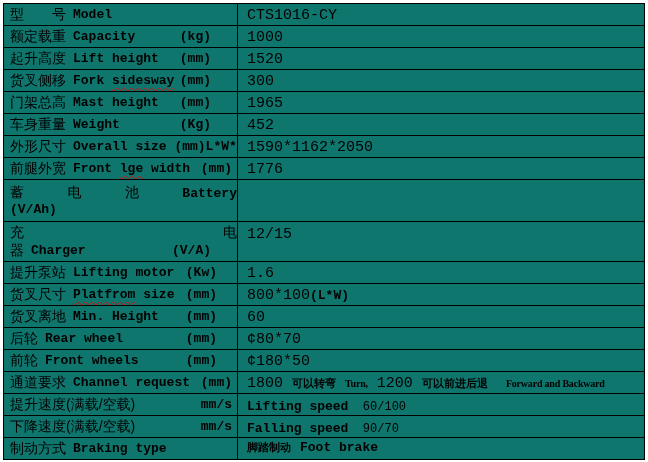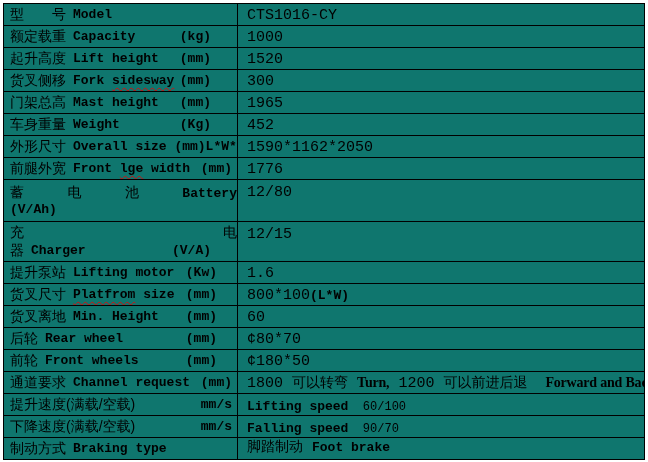--- a/index.html
+++ b/index.html
@@ -27,23 +27,23 @@
         font-weight:bold;font-size:13px;white-space:pre;}
   .pad-wide{padding-right:26px;}
   .pad-mid{padding-right:20px;}
   .pad-tight{padding-right:5px;}
   .err{text-decoration:underline;text-decoration-style:wavy;
        text-decoration-color:#cc1111;text-decoration-thickness:1px;
        text-underline-offset:3px;}
   .val{font-family:"Liberation Mono","DejaVu Sans Mono",monospace;font-size:15px;}
   .valb{font-family:"Liberation Mono","DejaVu Sans Mono",monospace;
         font-weight:bold;font-size:13px;}
-  .cnv{font-size:14px;white-space:pre;}
+  .cnv{font-size:11px;white-space:pre;font-weight:bold;}
   .serifb{font-family:"Liberation Serif","DejaVu Serif",serif;
-          font-weight:bold;font-size:14px;letter-spacing:-0.2px;}
+          font-weight:bold;font-size:10px;letter-spacing:-0.2px;}
   .spd{font-family:"Liberation Mono","DejaVu Sans Mono",monospace;font-size:12px;}
 </style>
 </head>
 <body>
 
 <div class="page">
   <div class="spec-table" id="spec-table">
       <div class="row" style="height: 21px;">
         <div class="cell left">
           <div class="line" style="height: 100%;">
@@ -143,23 +143,20 @@
           <div class="just pad-tight">
             <span class="cn">蓄</span>
             <span class="cn">电</span>
             <span class="cn">池</span>
             <span class="en nml">Battery</span>
           </div>
           <div class="line">
             <span class="en nml">(V/Ah)</span>
           </div>
         </div>
-        <div class="cell right top">
-          <span><span class="val">12/80</span></span>
-        </div>
       </div>
       <div class="row" style="height: 39px;">
         <div class="cell left">
           <div class="just pad-tight">
             <span class="cn">充</span>
             <span class="cn">电</span>
           </div>
           <div class="line">
             <span class="cn">器</span>
             <span class="en">Charger</span>

